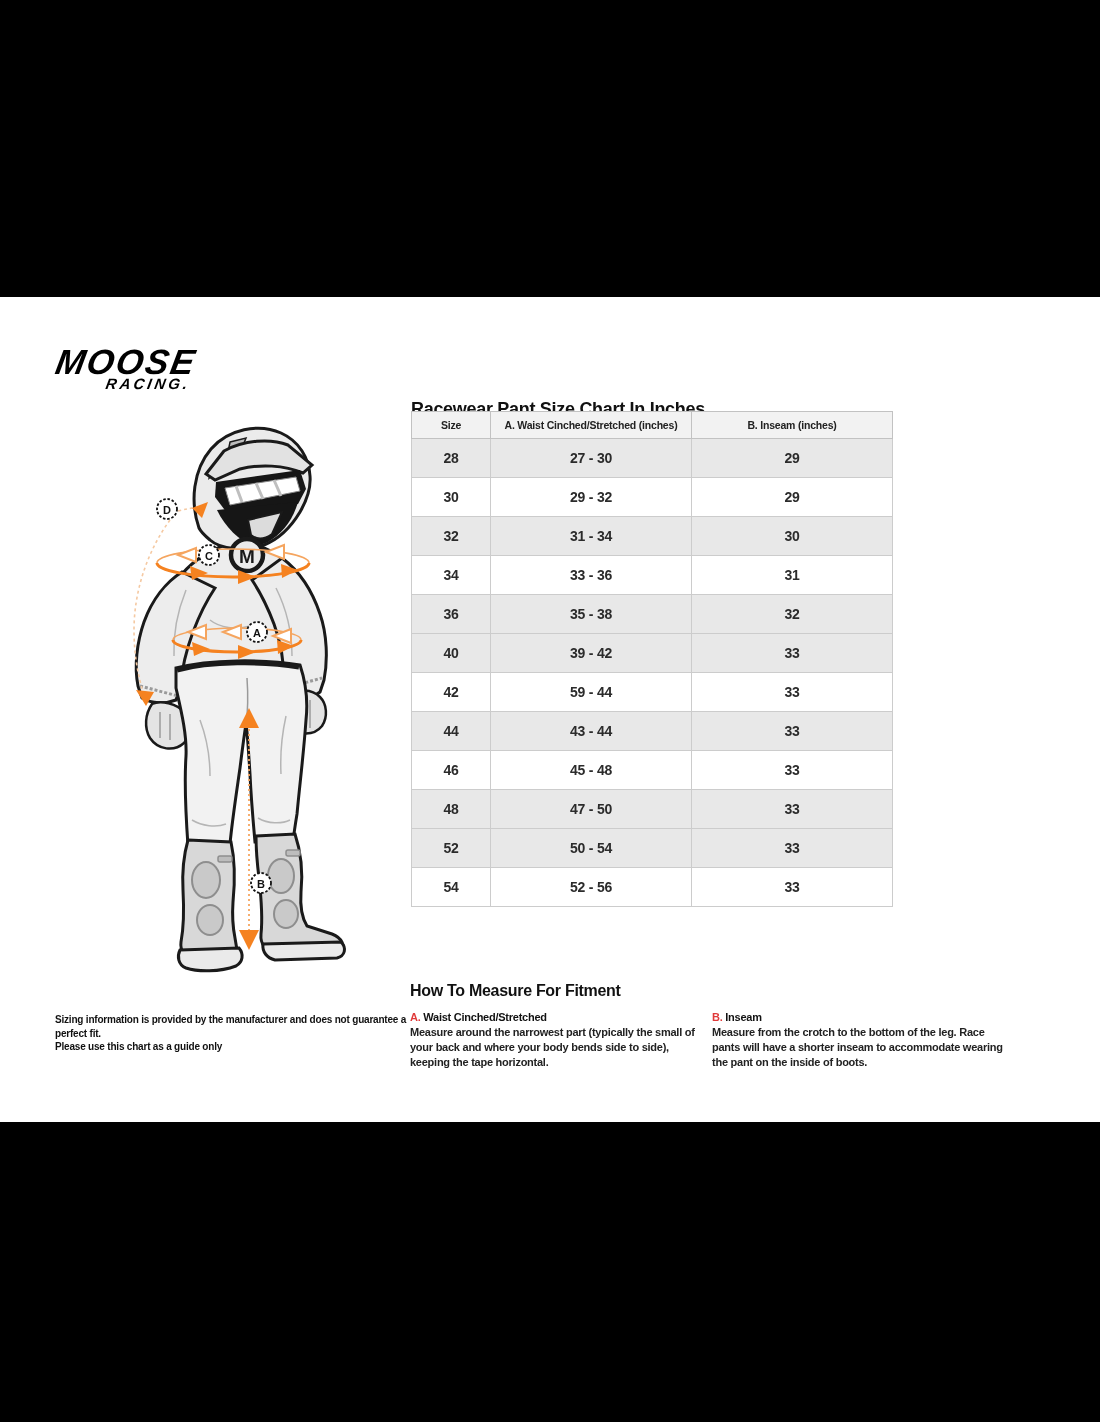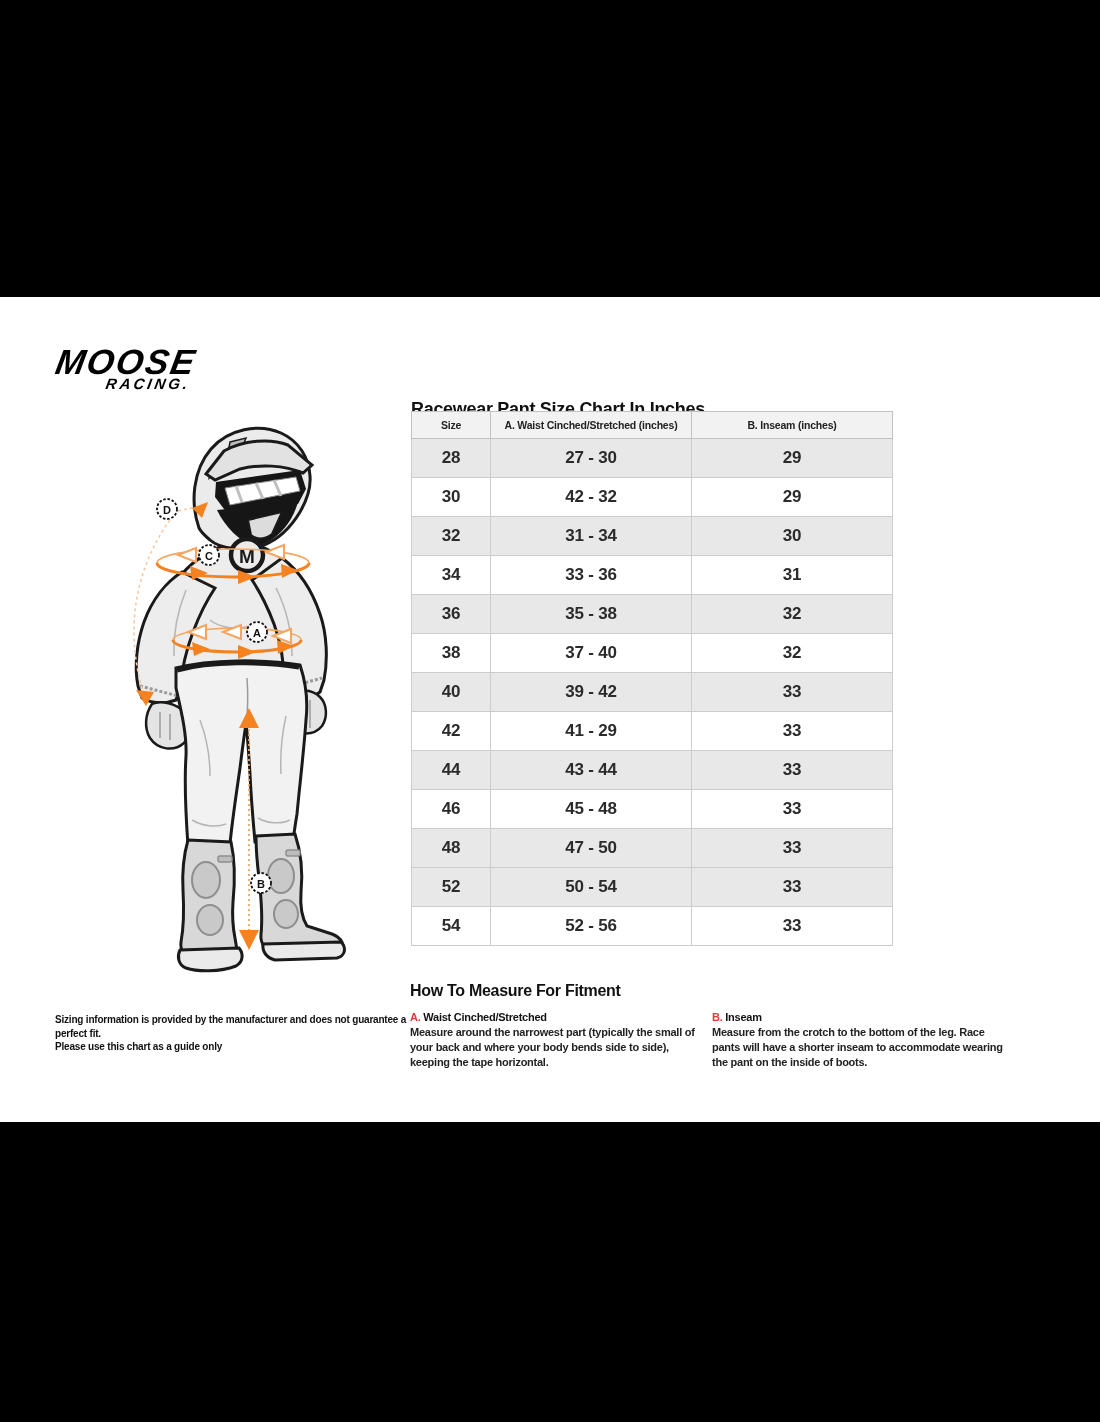--- a/index.html
+++ b/index.html
@@ -28,21 +28,21 @@
   
   .size-table{
     position:absolute;left:411px;top:114px;width:481px;border-collapse:collapse;table-layout:fixed;
   }
   .size-table th{
     height:24px;background:#f2f2f2;border:1px solid #c2c2c2;
     font-size:10.5px;font-weight:700;color:#222;letter-spacing:-0.2px;text-align:center;margin-top:32px;
   }
   .size-table td{
     height:36px;border:1px solid #cccccc;background:#fff;
-    font-size:17px;font-weight:700;color:#2b2b2b;letter-spacing:-0.2px;text-align:center;
+    font-size:14px;font-weight:700;color:#2b2b2b;letter-spacing:-0.2px;text-align:center;
   }
   .size-table tr.shade td{background:#e8e8e8;}
   .col-size{width:79px;} .col-waist{width:201px;} .col-inseam{width:201px;}
   
   .measure-heading{
     position:absolute;left:410px;top:685px;font-size:16px;font-weight:700;color:#111;
     letter-spacing:-0.3px;white-space:nowrap;text-align:right;
   }
   .measure-col{position:absolute;top:713px;font-size:11px;line-height:15px;letter-spacing:-0.25px;}
   .measure-col.a{left:410px;width:300px;}
@@ -214,51 +214,46 @@
       </tr>
     </thead>
     <tbody>
         <tr class="shade">
           <td>28</td>
           <td>27 - 30</td>
           <td>29</td>
         </tr>
         <tr>
           <td>30</td>
-          <td>42 - 32</td>
+          <td>29 - 32</td>
           <td>29</td>
         </tr>
         <tr class="shade">
           <td>32</td>
           <td>31 - 34</td>
           <td>30</td>
         </tr>
         <tr>
           <td>34</td>
           <td>33 - 36</td>
           <td>31</td>
         </tr>
         <tr class="shade">
           <td>36</td>
           <td>35 - 38</td>
           <td>32</td>
         </tr>
-        <tr>
-          <td>38</td>
-          <td>37 - 40</td>
-          <td>32</td>
-        </tr>
         <tr class="shade">
           <td>40</td>
           <td>39 - 42</td>
           <td>33</td>
         </tr>
         <tr>
           <td>42</td>
-          <td>41 - 29</td>
+          <td>59 - 44</td>
           <td>33</td>
         </tr>
         <tr class="shade">
           <td>44</td>
           <td>43 - 44</td>
           <td>33</td>
         </tr>
         <tr>
           <td>46</td>
           <td>45 - 48</td>

